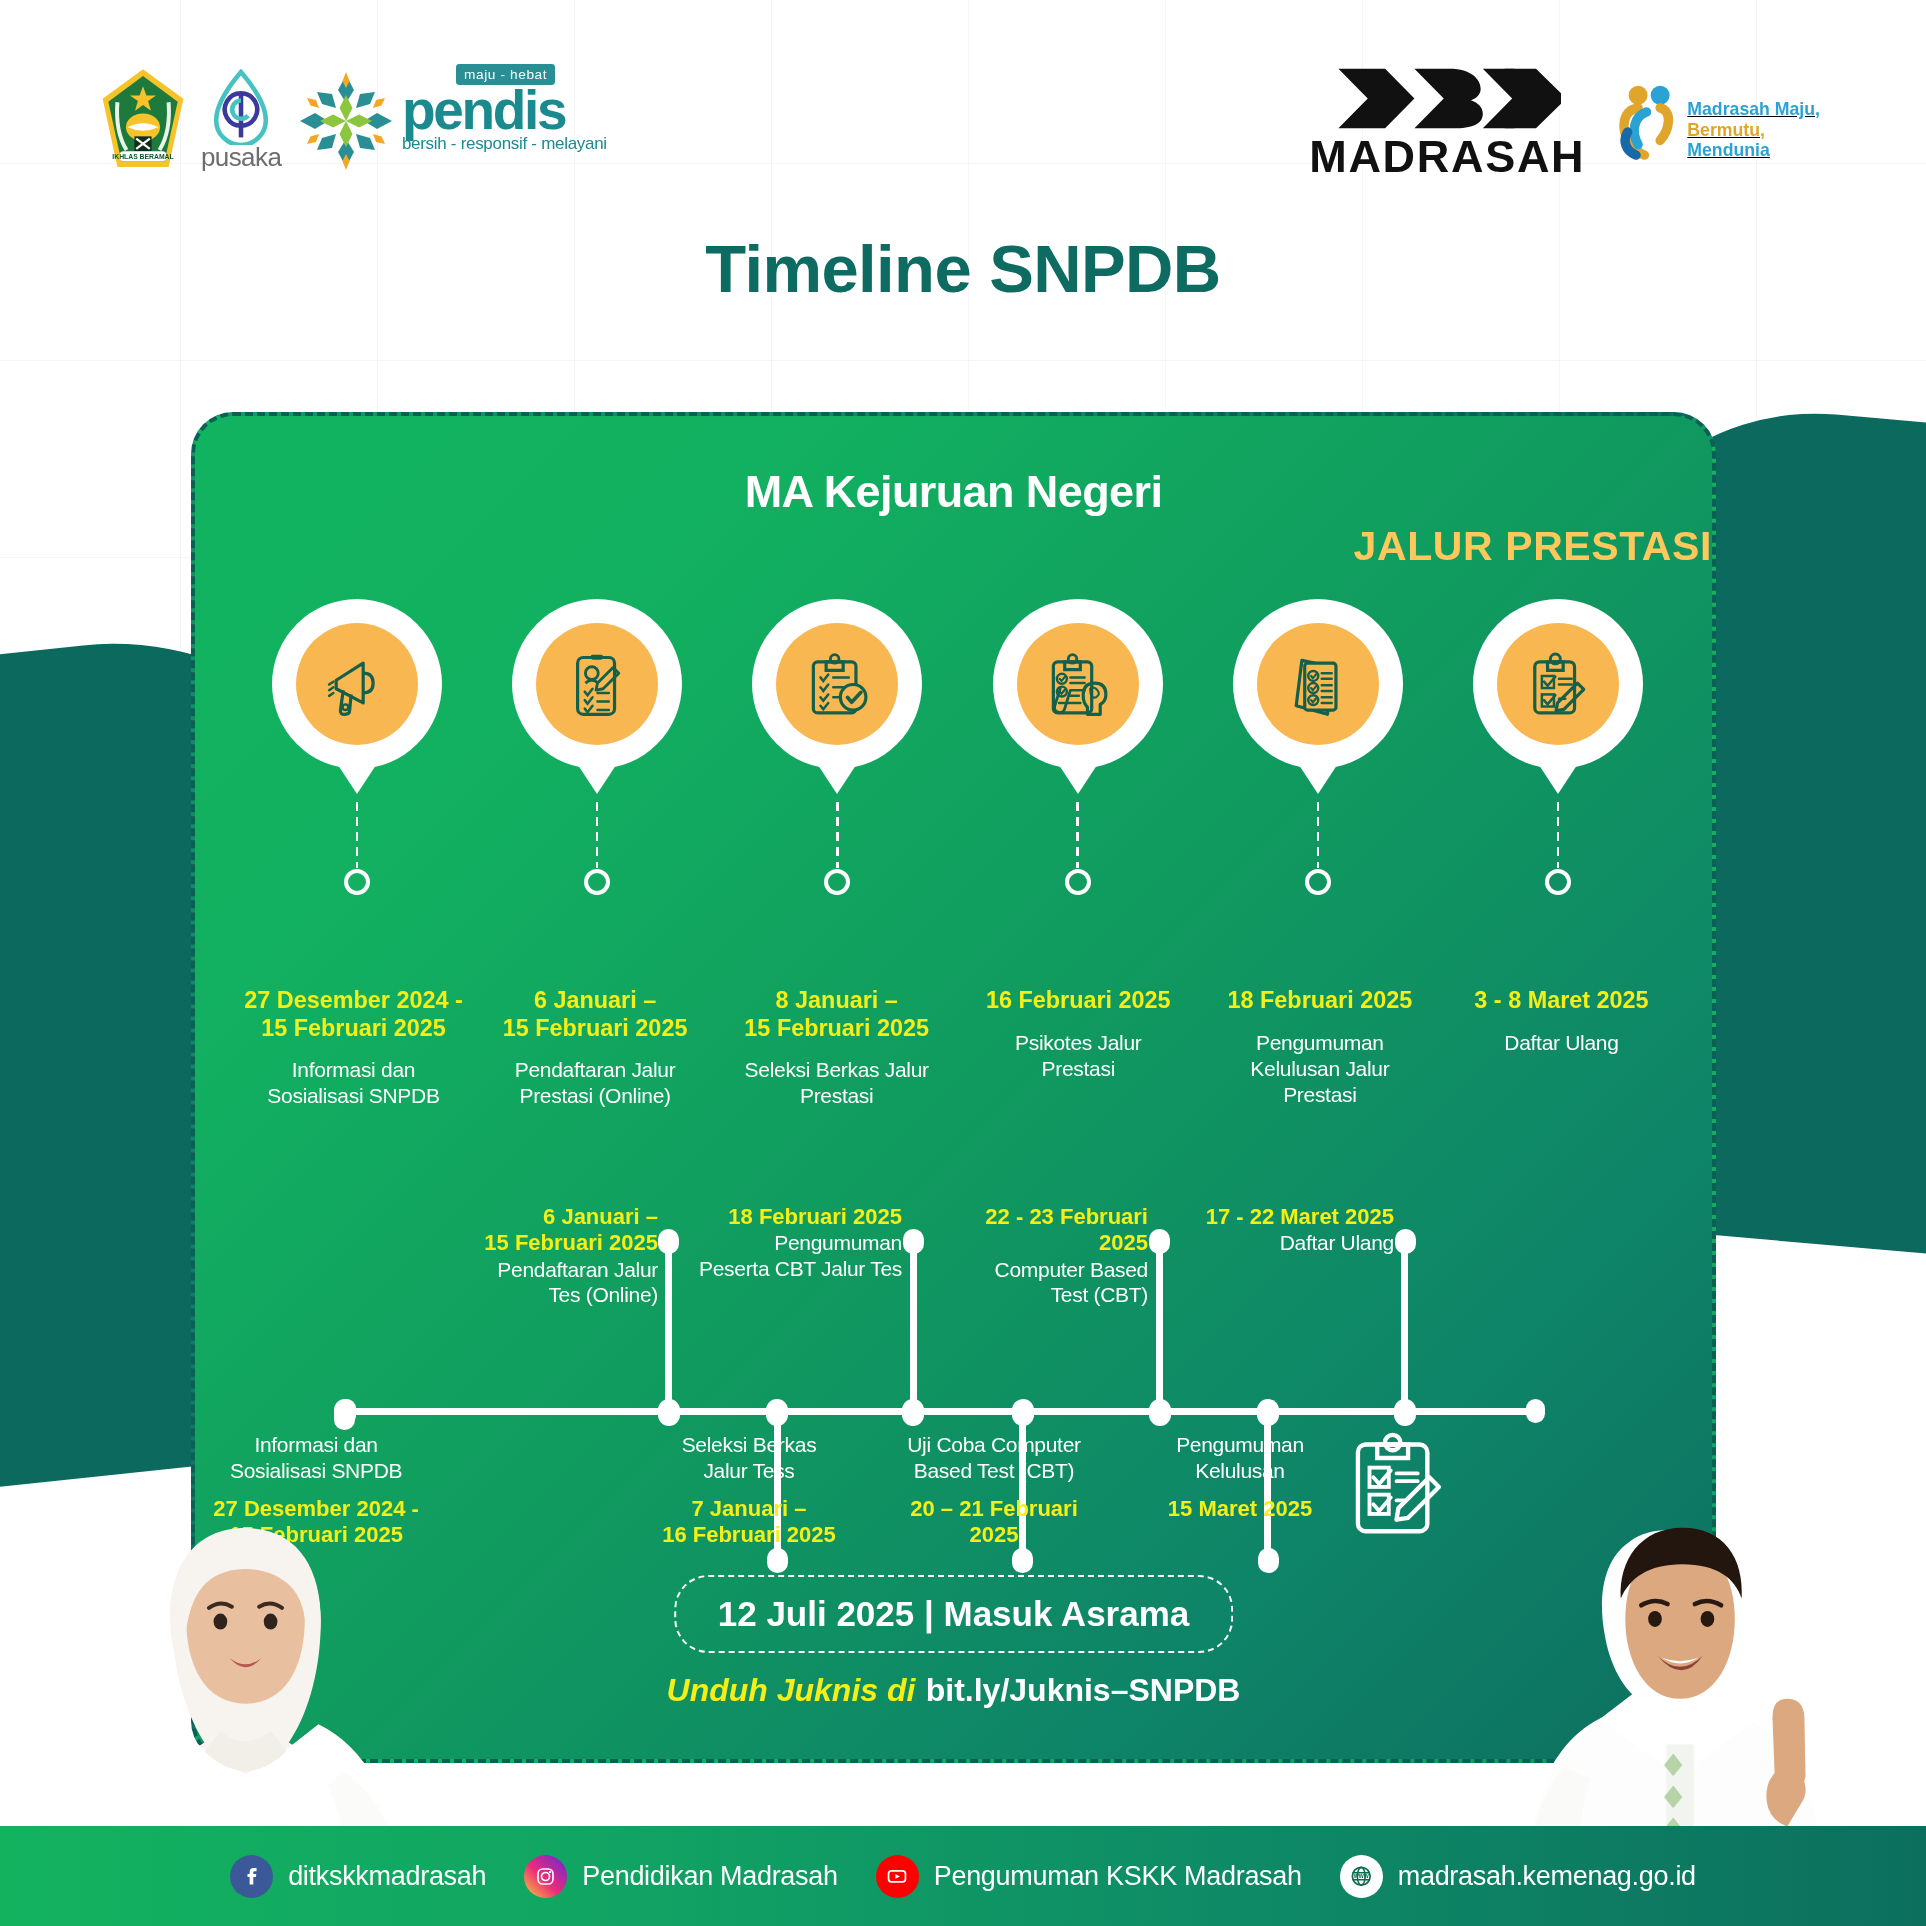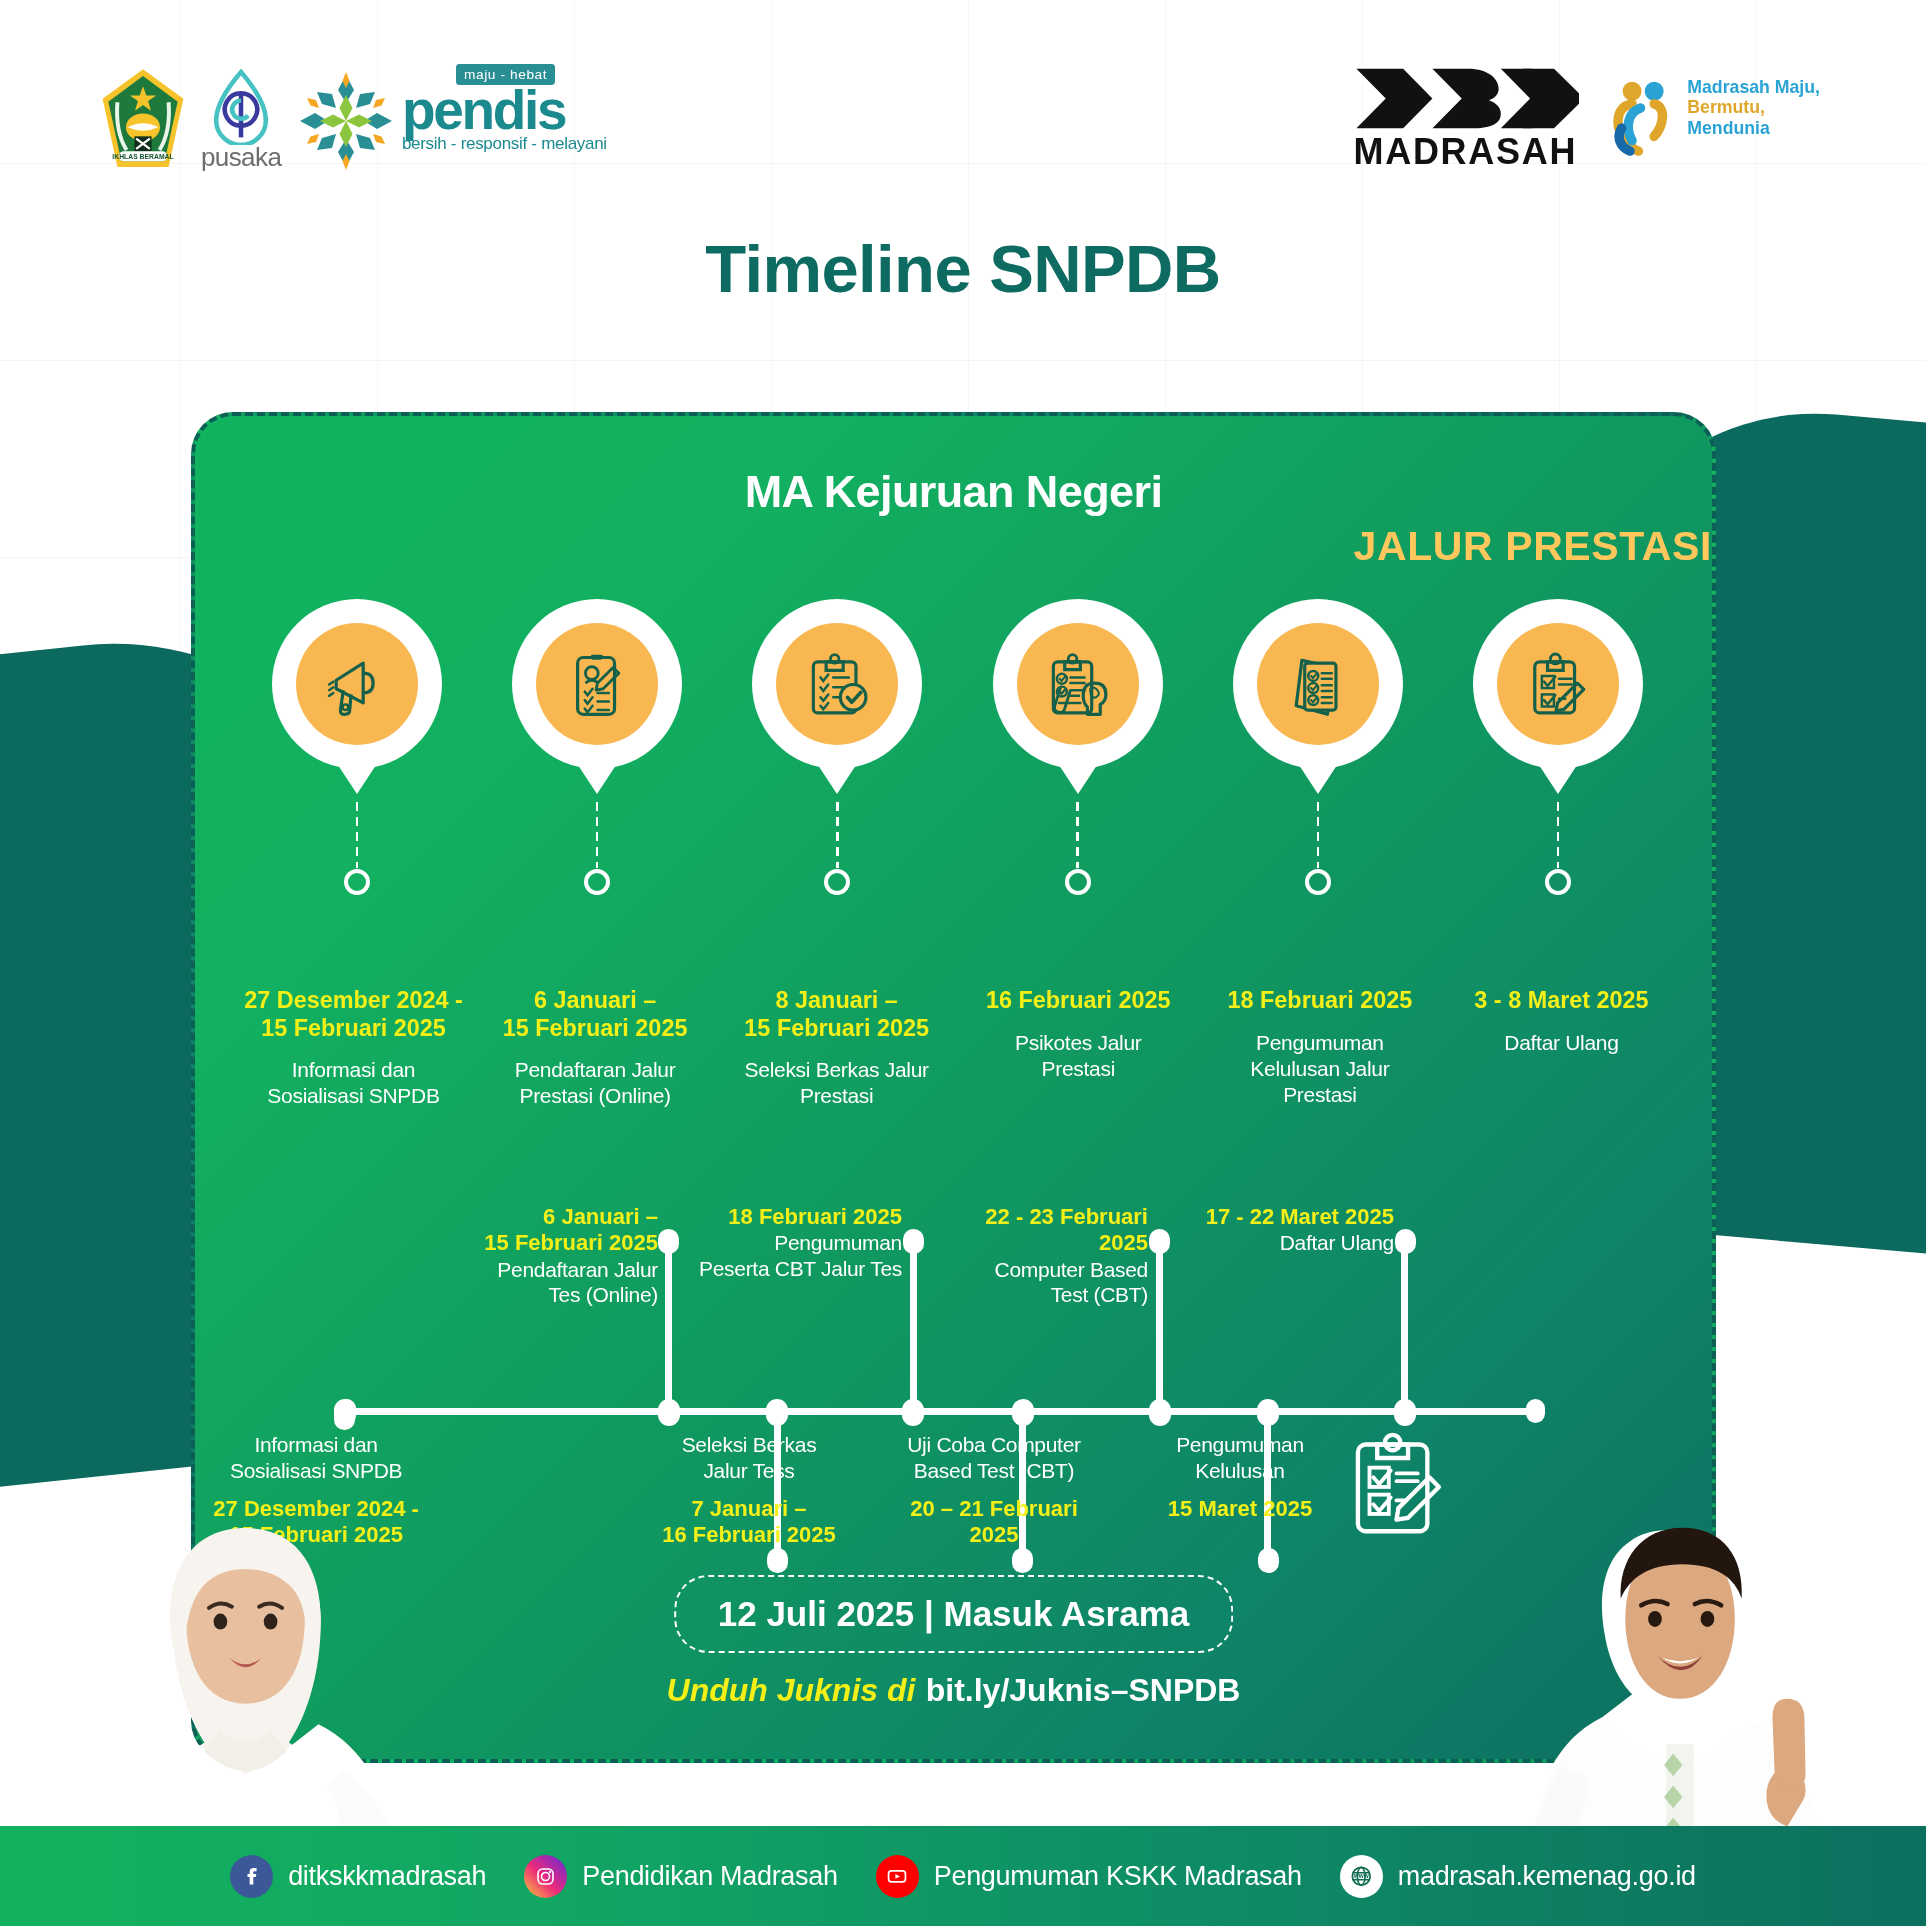--- a/index.html
+++ b/index.html
@@ -46,22 +46,22 @@
   .logo-pusaka{display:flex;flex-direction:column;align-items:center;}
   .pusaka-word{font-size:26px;color:#6d6d6d;font-weight:400;letter-spacing:-0.6px;margin-top:-2.3px;}
   .logo-pendis{display:flex;align-items:center;gap:5.7px;}
   .pendis-text{position:relative;}
   .pendis-word{font-size:55px;color:#1b8a8f;font-weight:700;letter-spacing:-2.3px;line-height:.82;}
   .pendis-tag{position:absolute;top:-24px;left:54px;background:#2a8f95;color:#fff;font-size:13.7px;padding:2.9px 8px;border-radius:3.4px;letter-spacing:0.6px;}
   .pendis-sub{font-size:17px;color:#1b8a8f;letter-spacing:-0.3px;margin-top:1.1px;}
 
   .logos-right{position:absolute;right:106px;top:63px;display:flex;align-items:center;gap:30px;}
   .madrasah-logo{display:flex;flex-direction:column;align-items:center;}
-  .madrasah-word{font-size:36px;font-weight:800;letter-spacing:1.7px;color:#111;line-height:1;}
-  .mmbm{display:flex;align-items:flex-start;gap:15px;}
+  .madrasah-word{font-size:45px;font-weight:800;letter-spacing:1.7px;color:#111;line-height:1;}
+  .mmbm{display:flex;align-items:flex-end;gap:9px;text-decoration:underline;}
   .mmbm-text{font-size:17.7px;font-weight:700;line-height:1.16;}
   .mmbm-l1{color:#2aa3d4;}
   .mmbm-l2{color:#e0a62b;}
   .mmbm-l3{color:#2aa3d4;}
 
   
   .title{
     position:absolute;left:0;top:228px;width:1926px;text-align:center;z-index:6;
     color:#0d6b61;font-size:67px;font-weight:800;line-height:1.22;letter-spacing:-0.6px;
   }

